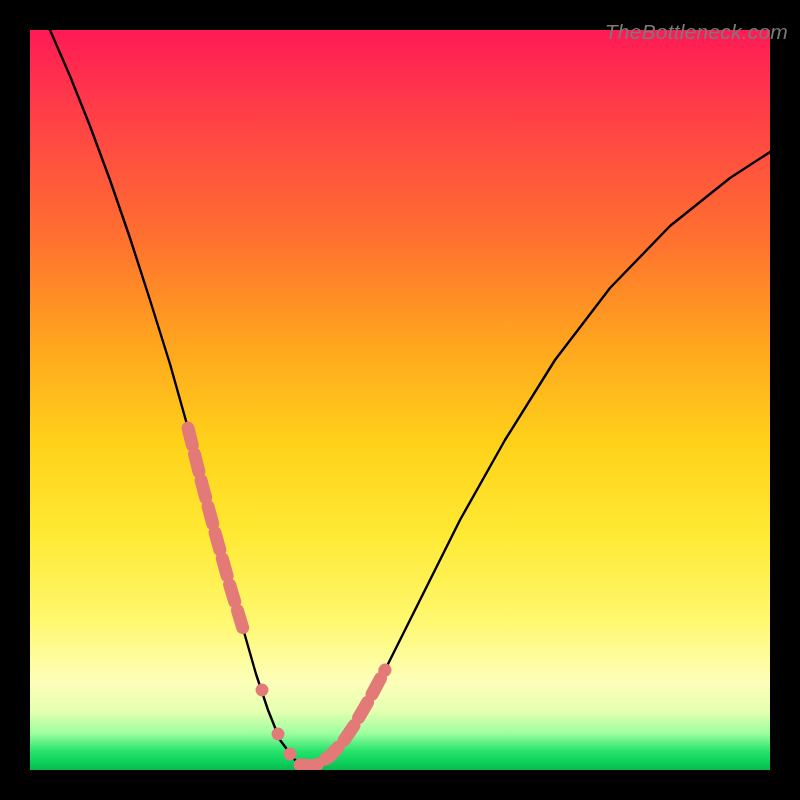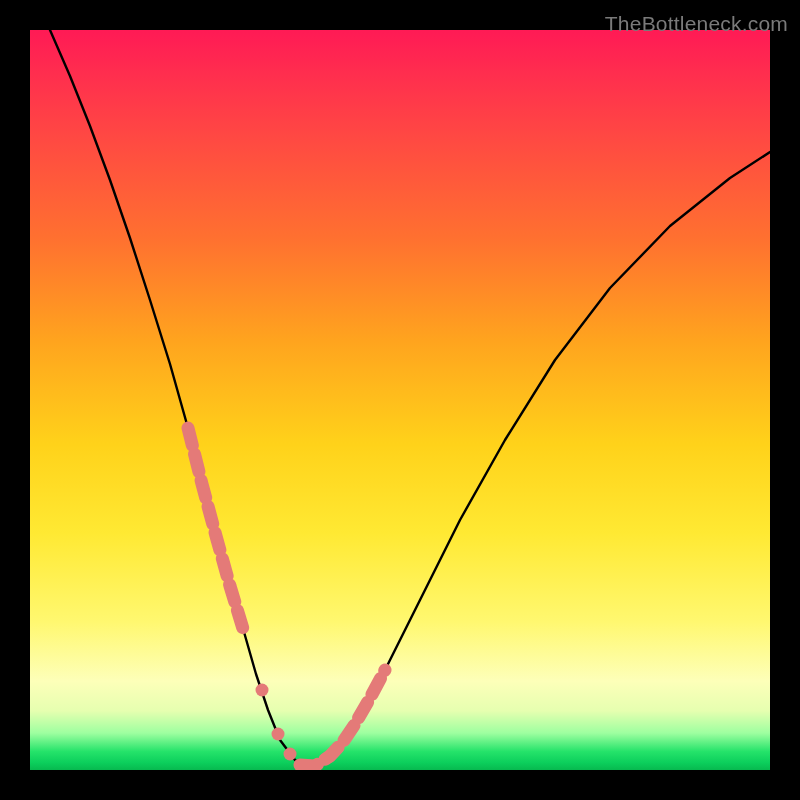--- a/index.html
+++ b/index.html
@@ -49,27 +49,28 @@
       #07b94f 100%
     );
   }
   svg.curves {
     position: absolute;
     left: 0; top: 0;
     width: 740px; height: 740px;
   }
   .watermark {
     position: absolute;
-    top: 12px;
+    top: 20px;
     right: 12px;
     color: #7a7a7a;
     font-size: 21px;
     letter-spacing: 0.2px;
     font-weight: 500;
     user-select: none;
+    font-style: italic;
   }
 </style>
 </head>
 <body>
 
 <div class="frame">
   <div class="plot">
     <div class="gradient"></div>
     <svg class="curves" viewBox="0 0 740 740">
 

